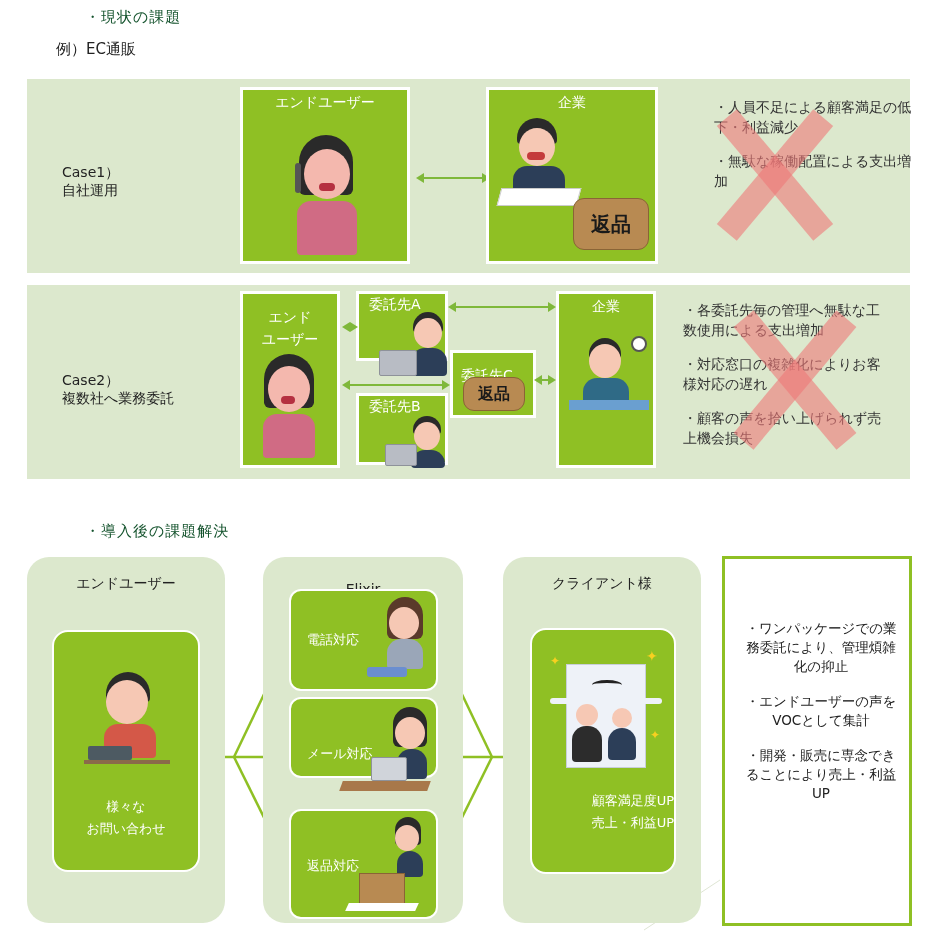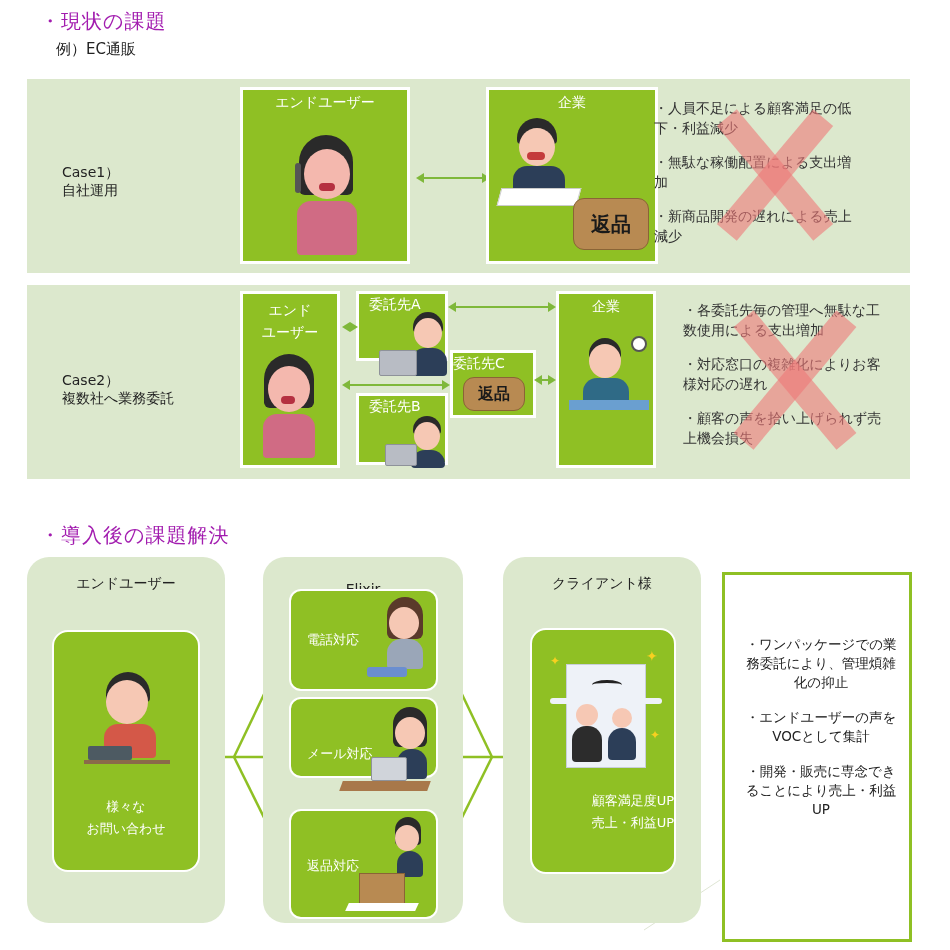--- a/index.html
+++ b/index.html
@@ -1,20 +1,20 @@
 <!DOCTYPE html>
 <html><head>
 <meta charset="utf-8">
 <style>
   * { box-sizing: border-box; margin: 0; padding: 0; }
   html, body { width: 950px; height: 950px; background: #ffffff; overflow: hidden; }
   body { position: relative; font-family: "DejaVu Sans", "Liberation Sans", sans-serif; color: #222; }
 
   .abs { position: absolute; }
-  .section-title { color: #a21caf; font-size: 20px; letter-spacing: 1px; }
+  .section-title { color: #14532d; font-size: 15px; letter-spacing: 1px; margin-left: 45px; }
   .subtitle { font-size: 15px; color: #222; }
 
   .panel { background: #dce8cd; }
   .gbox { background: #8fc024; border: 3px solid #ffffff; }
   .gbox-label { color: #ffffff; font-size: 14px; text-align: center; width: 100%; }
   .case-label { font-size: 14px; color: #222; line-height: 18px; }
   .issues { font-size: 14px; line-height: 20px; color: #333; }
   .issues p { margin-bottom: 14px; }
 
   .cross { position: absolute; width: 26px; height: 150px; background: rgba(238, 120, 120, 0.6); }
@@ -74,36 +74,35 @@
   <div class="fig" style="left:10px; top:24px; width:90px; height:90px;">
     <div class="hair" style="left:18px; top:4px; width:40px; height:26px; border-radius:20px 20px 4px 4px;"></div>
     <div class="head" style="left:20px; top:14px; width:36px; height:38px;"></div>
     <div style="position:absolute; left:28px; top:38px; width:18px; height:8px; background:#c43b3b; border-radius:6px;"></div>
     <div class="body-shirt" style="left:14px; top:52px; width:52px; height:30px; background:#2c3e58;"></div>
     <div class="desk" style="left:0; top:74px; width:80px; height:18px; transform:skewX(-15deg);"></div>
   </div>
   <div class="box-parcel" style="left:84px; top:108px; width:76px; height:52px; font-size:20px; line-height:50px;">返品</div>
 </div>
 
-<div class="abs issues" style="left:654px; top:98px; width:210px;">
+<div class="abs issues" style="left:714px; top:98px; width:210px;font-family:Liberation Mono, monospace;">
   <p>・人員不足による顧客満足の低下・利益減少</p>
   <p>・無駄な稼働配置による支出増加</p>
-  <p>・新商品開発の遅れによる売上減少</p>
 </div>
 <div class="cross" style="left:762px; top:100px; transform:rotate(40deg);"></div>
 <div class="cross" style="left:762px; top:100px; transform:rotate(-40deg);"></div>
 
 <div class="abs panel" style="left:27px; top:285px; width:883px; height:194px;"></div>
 <div class="abs case-label" style="left:62px; top:371px;">
   <div>Case2）</div>
   <div>複数社へ業務委託</div>
 </div>
 
 <div class="abs gbox" style="left:240px; top:291px; width:100px; height:177px;">
-  <div class="gbox-label" style="margin-top:5px; line-height:22px;">
+  <div class="gbox-label" style="margin-top:12px; line-height:22px;">
     <div>エンド</div>
     <div>ユーザー</div>
   </div>
   <div class="fig" style="left:16px; top:60px; width:60px; height:110px;">
     <div class="hair" style="left:5px; top:0; width:50px; height:54px; border-radius:26px 26px 6px 6px;"></div>
     <div class="head" style="left:9px; top:12px; width:42px; height:46px; background:#f4b8ae;"></div>
     <div style="position:absolute; left:22px; top:42px; width:14px; height:8px; background:#b53040; border-radius:7px;"></div>
     <div class="body-shirt" style="left:4px; top:60px; width:52px; height:44px; background:#d06b84;"></div>
   </div>
 </div>
@@ -122,21 +121,21 @@
   <div class="gbox-label" style="text-align:left; padding-left:10px; margin-top:2px;">委託先B</div>
   <div class="fig" style="left:36px; top:20px; width:60px; height:60px;">
     <div class="hair" style="left:18px; top:0; width:28px; height:18px; border-radius:14px 14px 3px 3px;"></div>
     <div class="head" style="left:19px; top:6px; width:26px; height:28px;"></div>
     <div class="body-shirt" style="left:16px; top:34px; width:34px; height:18px; background:#2c3e58;"></div>
     <div class="laptop" style="left:-10px; top:28px; width:32px; height:22px;"></div>
   </div>
 </div>
 
 <div class="abs gbox" style="left:450px; top:350px; width:86px; height:68px;">
-  <div class="gbox-label" style="text-align:left; margin-top:2px;">委託先C</div>
+  <div class="gbox-label" style="text-align:left; padding-left:8px; margin-top:14px;">委託先C</div>
   <div class="box-parcel" style="left:10px; top:24px; width:62px; height:34px; font-size:16px; line-height:32px;">返品</div>
 </div>
 
 <div class="arrow-line" style="left:344px; top:326px; width:12px;"></div>
 <div class="arrow-line" style="left:344px; top:384px; width:104px;"></div>
 <div class="arrow-line" style="left:450px; top:306px; width:104px;"></div>
 <div class="arrow-line" style="left:536px; top:379px; width:18px;"></div>
 
 <div class="abs gbox" style="left:556px; top:291px; width:100px; height:177px;">
   <div class="gbox-label" style="margin-top:4px;">企業</div>
@@ -242,17 +241,17 @@
     <div style="position:absolute; left:4px; top:6px; color:#f7d020; font-size:12px;">✦</div>
     <div style="position:absolute; left:100px; top:0; color:#f7d020; font-size:14px;">✦</div>
     <div style="position:absolute; left:104px; top:80px; color:#f7d020; font-size:12px;">✦</div>
   </div>
   <div class="rbox-label" style="position:absolute; top:160px; width:100%; text-align:right; line-height:22px;">
     <div>顧客満足度UP</div>
     <div>売上・利益UP</div>
   </div>
 </div>
 
-<div class="abs result-box" style="left:722px; top:556px; width:190px; height:370px; padding:60px 8px 0 16px;margin-top:16px;">
+<div class="abs result-box" style="left:722px; top:556px; width:190px; height:370px; padding:60px 8px 0 16px;">
   <p>・ワンパッケージでの業務委託により、管理煩雑化の抑止</p>
   <p>・エンドユーザーの声をVOCとして集計</p>
   <p>・開発・販売に専念できることにより売上・利益UP</p>
 </div>
 
 </body></html>

